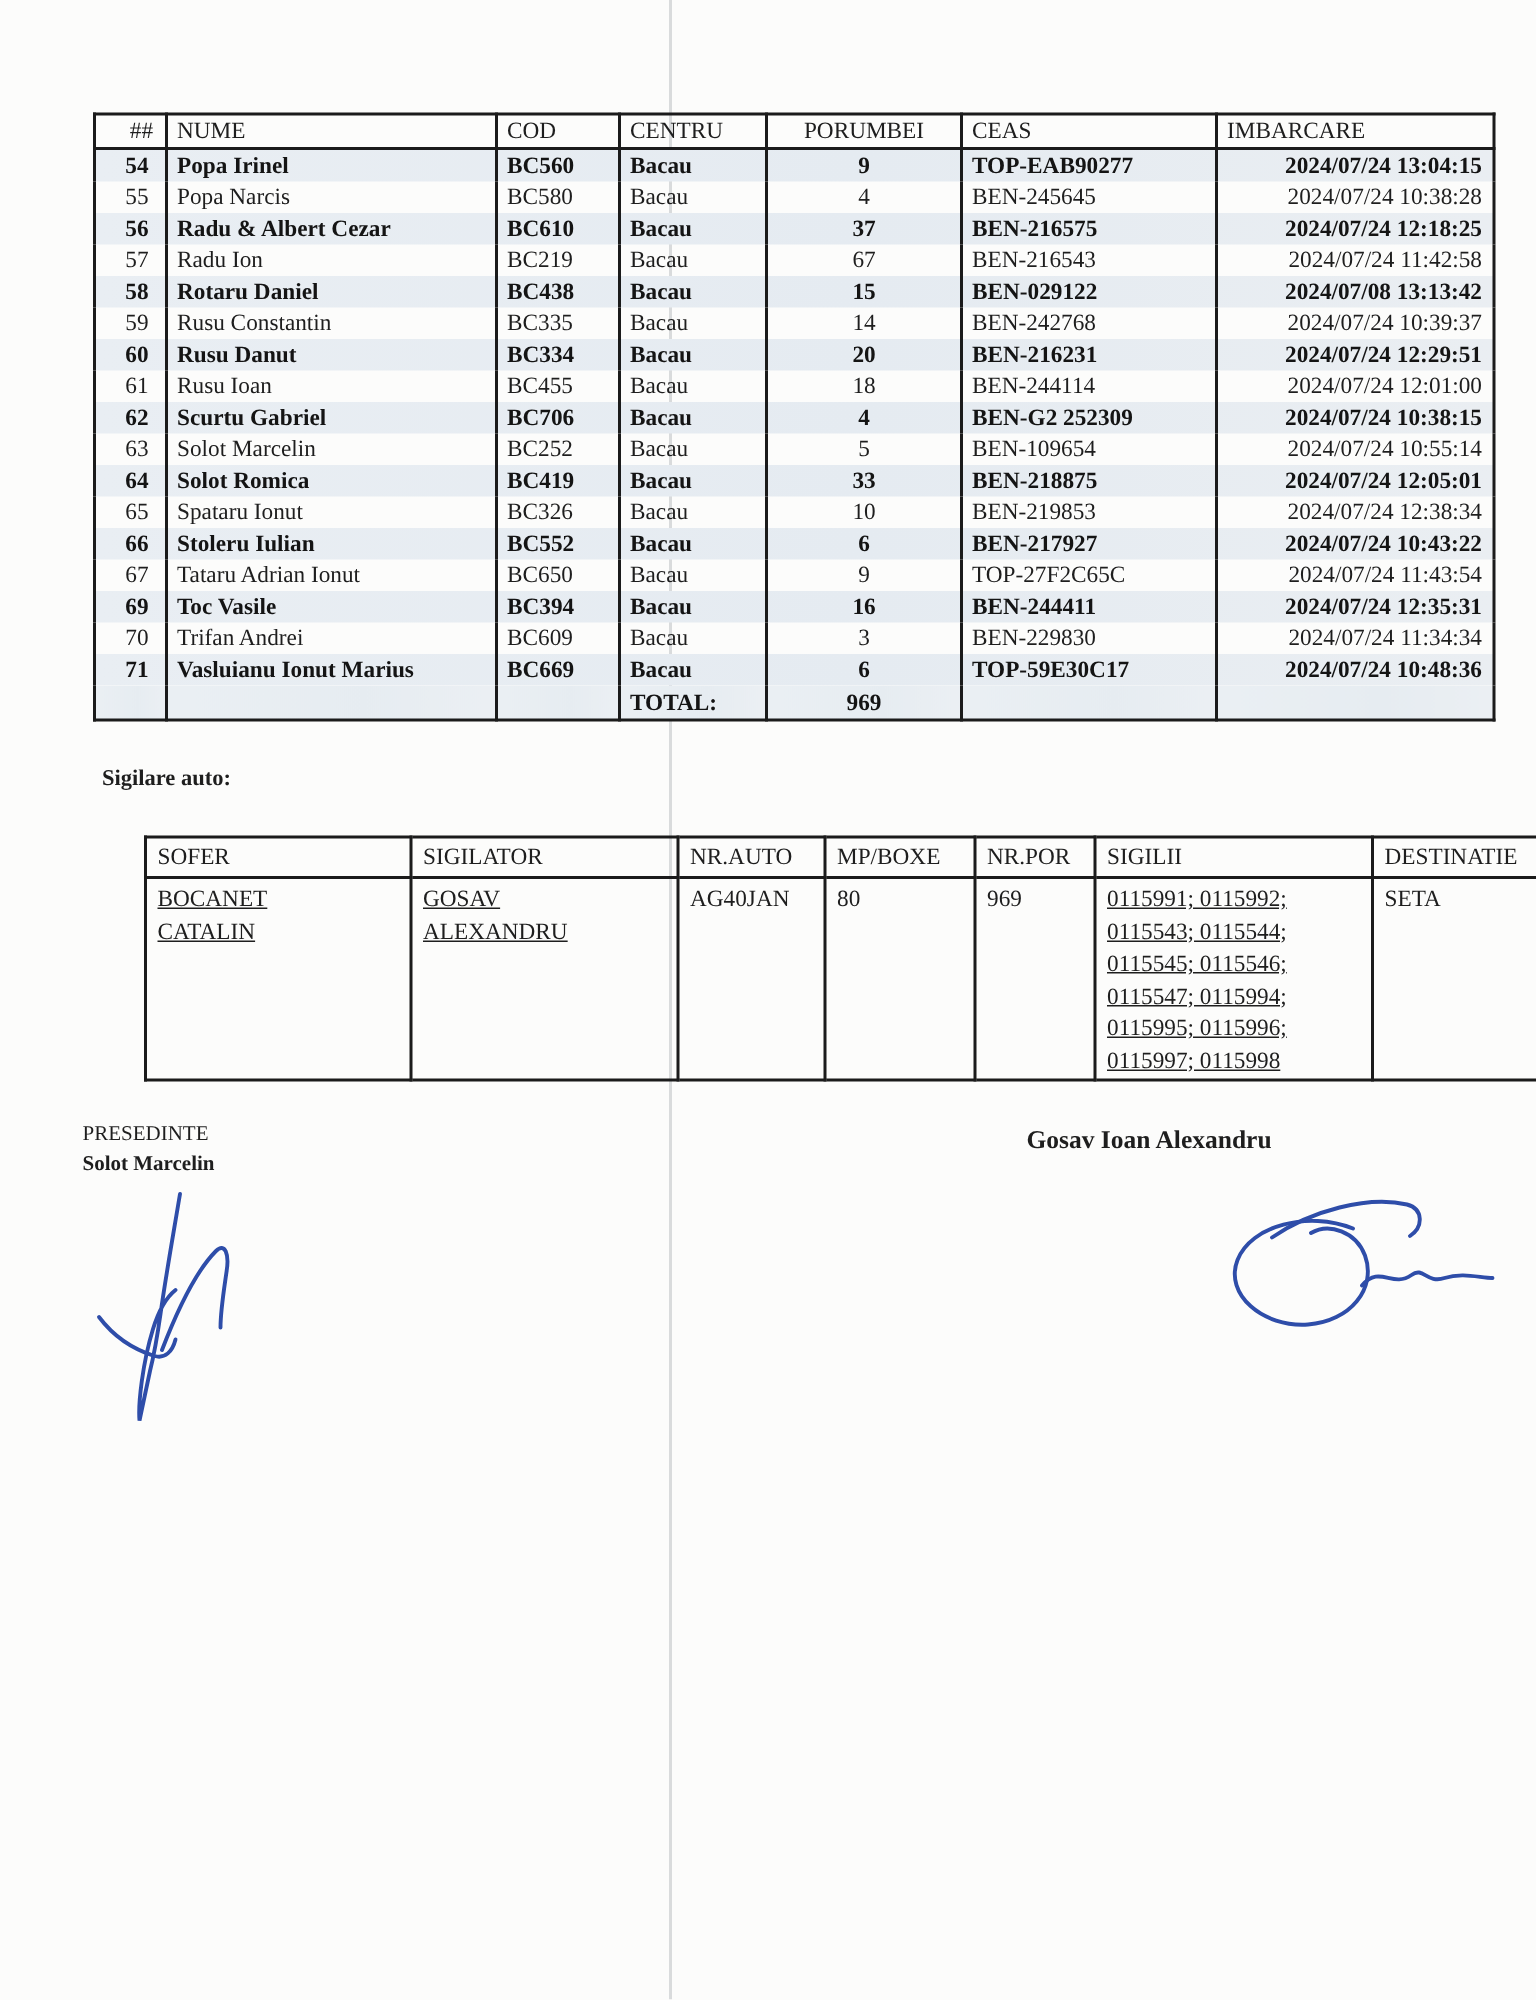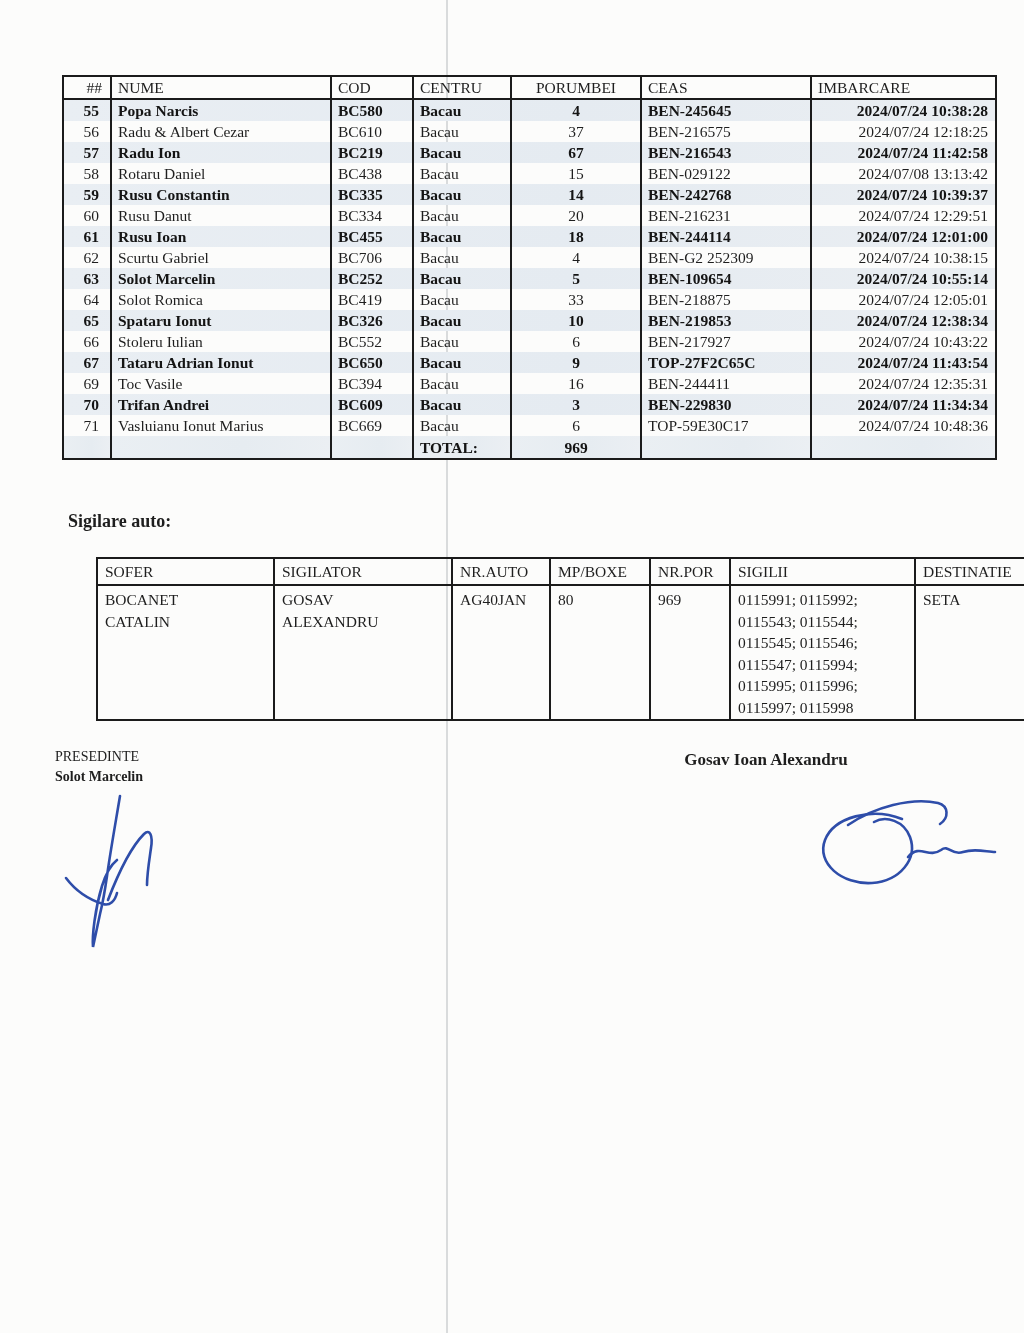--- a/index.html
+++ b/index.html
@@ -36,27 +36,27 @@
   #roster td.c-porumbei{text-align:center;}
   #roster td.c-imbarcare{text-align:right;padding-right:7px;}
   #roster tfoot td{
     border-bottom:2px solid #1b1b1b;height:22px;font-weight:bold;color:#141414;
     background:linear-gradient(90deg,#eaeff3 0%,#e6ecf1 60%,#ebeff3 100%);
   }
   #roster tfoot td.c-total-label{text-align:left;}
   #roster tfoot td.c-porumbei{text-align:center;}
 
   
-  .sigilare-label{position:absolute;left:68px;top:511px;font-weight:bold;font-size:18px;}
+  .sigilare-label{position:absolute;left:68px;top:511px;font-weight:bold;font-size:15px;}
   .seal-wrap{position:absolute;left:48px;top:557px;padding-left:48px;}
   #seals{width:933px;font-size:15.5px;}
   #seals th,#seals td{border:2px solid #1b1b1b;padding:1px 7px;text-align:left;}
   #seals thead th{font-weight:normal;height:23px;white-space:nowrap;overflow:hidden;}
   #seals tbody td{vertical-align:top;height:124px;padding-top:3px;line-height:21.5px;}
-  .pre{white-space:pre-line;}
+  .pre{white-space:pre-line;text-decoration:underline;}
 
   
   .sig-left{position:absolute;left:55px;top:749px;font-size:14px;}
   .sig-left .sig-name{font-weight:bold;margin-top:4px;}
   .sig-right{position:absolute;left:560px;top:747px;width:412px;text-align:right;font-size:17px;}
   .sig-right .sig-name{font-weight:bold;margin-top:3px;text-align:center;}
   .ink{position:absolute;}
 </style>
 </head>
 <body>
@@ -79,20 +79,29 @@
         <th class="h-num">##</th>
         <th class="h-nume">NUME</th>
         <th class="h-cod">COD</th>
         <th class="h-centru">CENTRU</th>
         <th class="h-porumbei">PORUMBEI</th>
         <th class="h-ceas">CEAS</th>
         <th class="h-imbarcare">IMBARCARE</th>
       </tr>
     </thead>
     <tbody>
+  <tr>
+    <td class="c-num">54</td>
+    <td class="c-name">Popa Irinel</td>
+    <td class="c-cod">BC560</td>
+    <td class="c-centru">Bacau</td>
+    <td class="c-porumbei">9</td>
+    <td class="c-ceas">TOP-EAB90277</td>
+    <td class="c-imbarcare">2024/07/24 13:04:15</td>
+  </tr>
 
   <tr>
     <td class="c-num">55</td>
     <td class="c-name">Popa Narcis</td>
     <td class="c-cod">BC580</td>
     <td class="c-centru">Bacau</td>
     <td class="c-porumbei">4</td>
     <td class="c-ceas">BEN-245645</td>
     <td class="c-imbarcare">2024/07/24 10:38:28</td>
   </tr>

